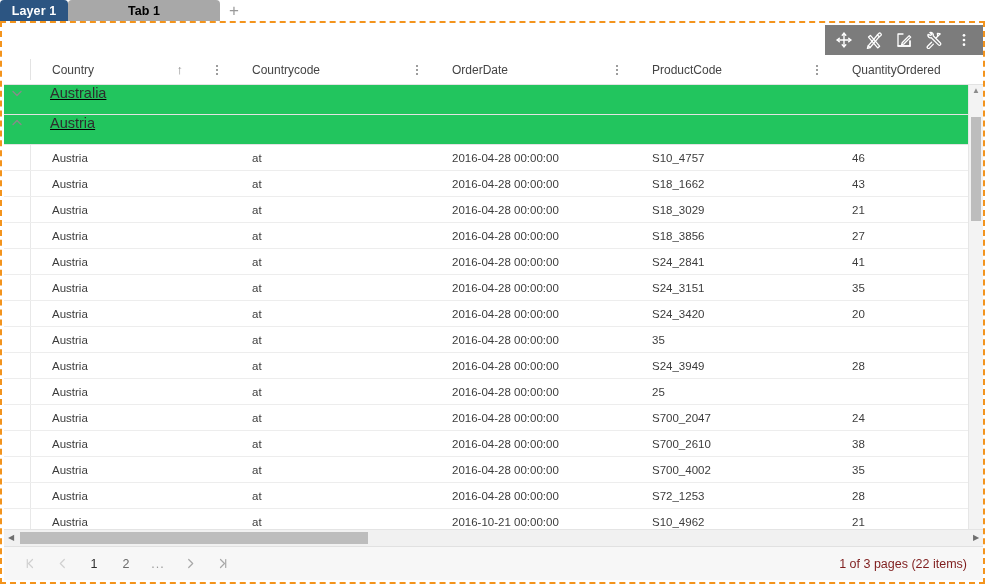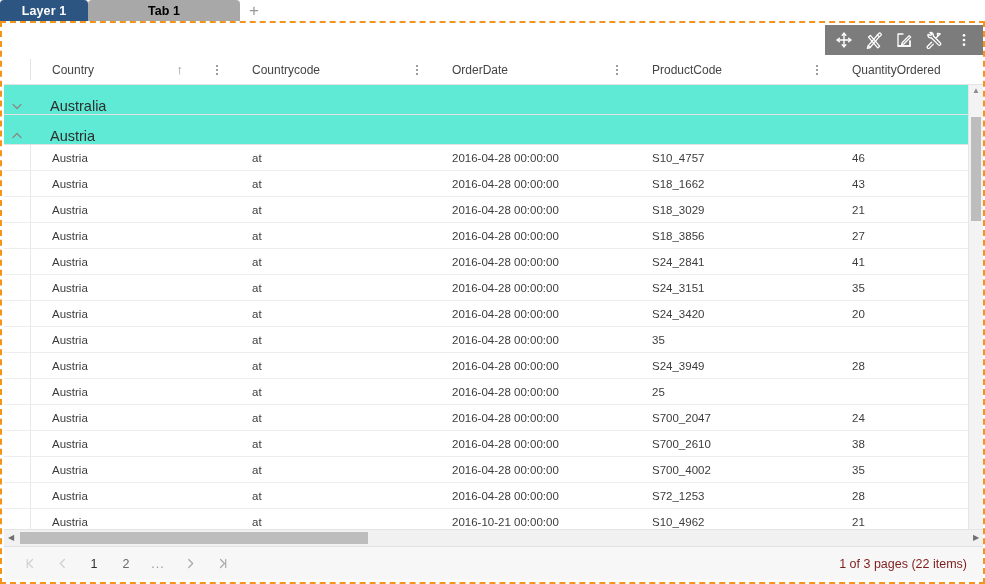--- a/index.html
+++ b/index.html
@@ -29,21 +29,21 @@
     box-sizing: border-box;
     display: flex;
     align-items: center;
     justify-content: center;
     font-size: 12.5px;
     border-top-left-radius: 4px;
     border-top-right-radius: 4px;
     letter-spacing: .1px;
   }
   .tab.active {
-    width: 88px;
+    width: 68px;
     background: #2c5582;
     color: #ffffff;
     font-weight: bold;
   }
   .tab.inactive {
     width: 152px;
     background: #a8a8a8;
     color: #000000;
     font-weight: bold;
   }
@@ -199,23 +199,24 @@
     position: absolute;
     left: 26px; top: 0; bottom: 0;
     width: 1px;
     background: #e8e8e8;
   }
   .grow .cell { box-sizing: border-box; overflow: hidden; white-space: nowrap; }
 
   .group-row {
     height: 29px;
     display: flex;
-    align-items: flex-end;
+    align-items: flex-start;
     border-bottom: 1px solid #e3e3e3;
-    background: #5eead4;
+    background: #22c55e;
+    text-decoration: underline;
   }
   .group-row .chev {
     flex: 0 0 26px;
     display: flex;
     align-items: center;
     justify-content: center;
     color: #8a8a8a;
   }
   .group-row .gname {
     font-size: 14.5px;

